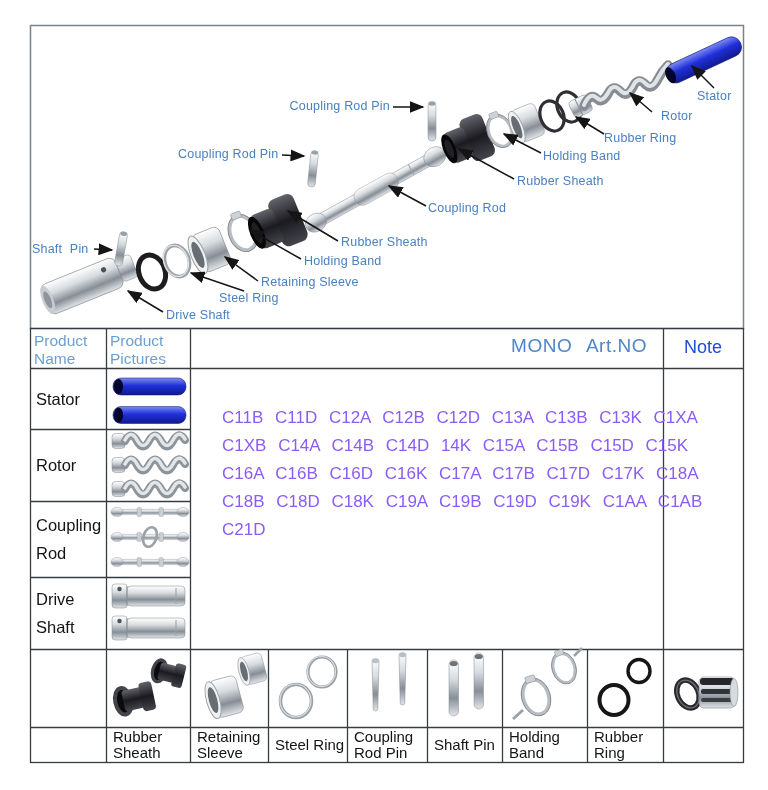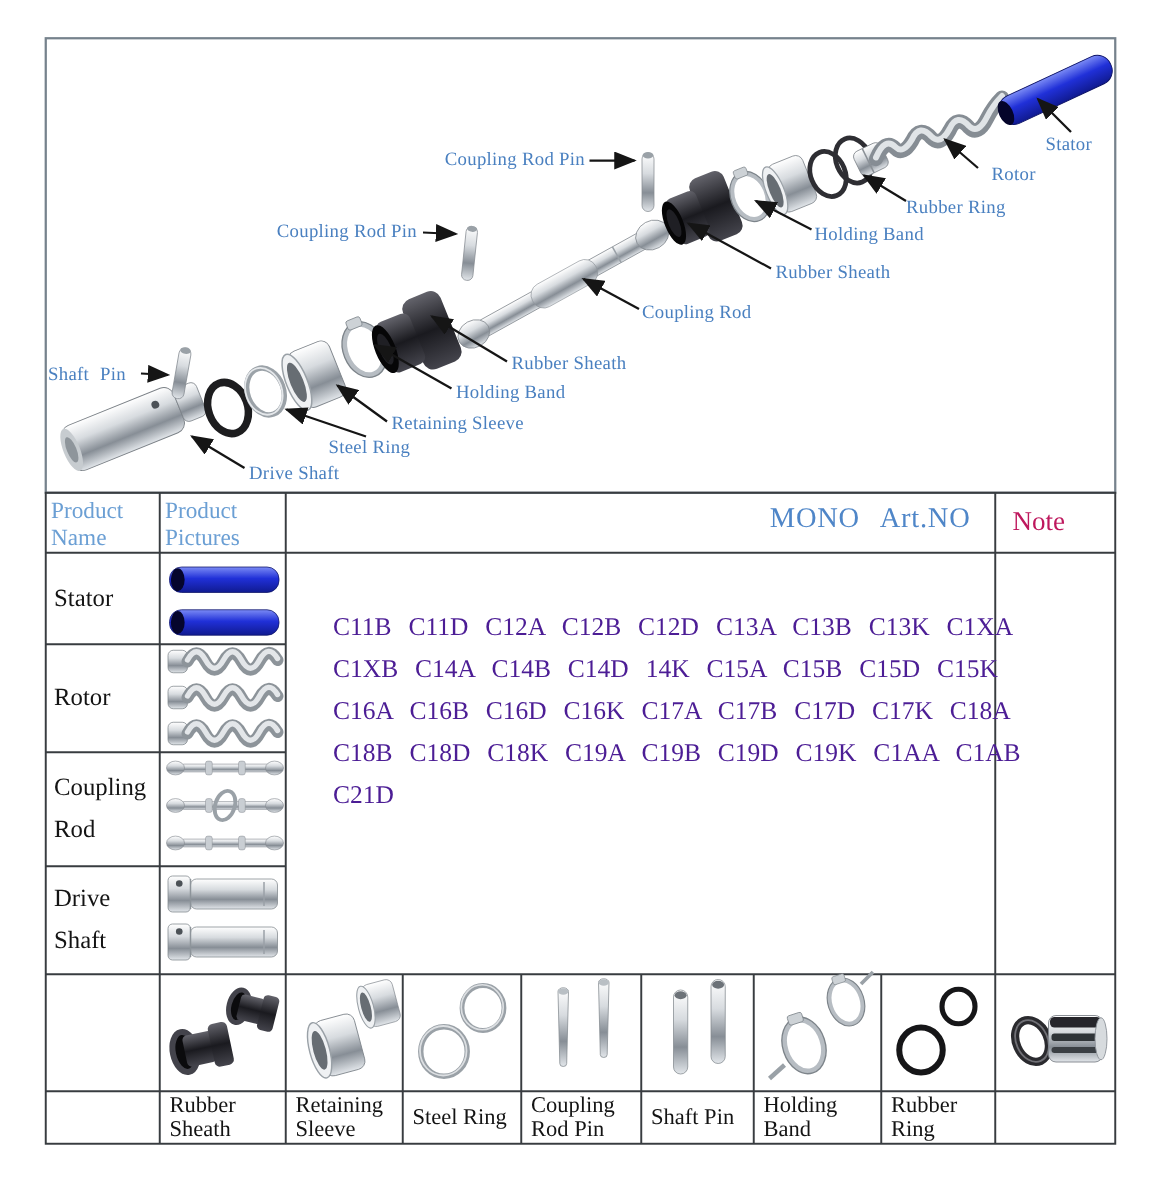--- a/index.html
+++ b/index.html
@@ -1,25 +1,25 @@
 <!DOCTYPE html>
 <html><head>
 <meta charset="utf-8">
 <style>
   html,body{margin:0;padding:0;background:#fff;}
   .page{position:relative;width:768px;height:790px;background:#ffffff;overflow:hidden;
-        font-family:Liberation Serif, serif;}
+        font-family:Liberation Sans, sans-serif;}
   svg.art{position:absolute;left:0;top:0;}
   .dlabel{position:absolute;font-size:12.5px;color:#4a80c0;white-space:nowrap;letter-spacing:.2px;}
   .hc{position:absolute;color:#6b9fd4;}
   .hc.small{font-size:15.5px;line-height:18px;}
   .rn{position:absolute;left:36px;width:68px;font-size:16.5px;line-height:28px;color:#141414;
       display:flex;flex-direction:column;justify-content:center;}
   .artblock{position:absolute;left:222px;top:404px;width:445px;font-size:17px;line-height:28px;
-      color:#4c1d95;word-spacing:7px;white-space:nowrap;}
+      color:#8b5cf6;word-spacing:7px;white-space:nowrap;}
   .lf{position:absolute;left:222px;top:583px;font-size:17px;color:#141414;word-spacing:13px;white-space:nowrap;}
   .bl{position:absolute;top:727px;height:36px;display:flex;align-items:center;
       font-size:15px;line-height:16.5px;color:#141414;padding-left:7px;box-sizing:border-box;}
 </style>
 </head>
 <body>
 
 <div class="page">
 
   <svg class="art" width="768" height="790" viewBox="0 0 768 790">
@@ -267,21 +267,21 @@
   <span class="dlabel" style="left:428px;top:201px">Coupling Rod</span>
   <span class="dlabel" style="left:341px;top:235px">Rubber Sheath</span>
   <span class="dlabel" style="left:304px;top:254px">Holding Band</span>
   <span class="dlabel" style="left:261px;top:275px">Retaining Sleeve</span>
   <span class="dlabel" style="left:219px;top:291px">Steel Ring</span>
   <span class="dlabel" style="left:166px;top:308px">Drive Shaft</span>
 
   <div class="hc small" style="left:110px;top:332px;width:80px">Product Pictures</div>
   <div class="hc small" style="left:34px;top:332px;width:70px">Product Name</div>
   <div class="hc" style="left:174px;top:335px;width:473px;text-align:right;font-size:19px;word-spacing:9px;letter-spacing:.5px;color:#4f86c8">MONO Art.NO</div>
-  <div class="hc" style="left:663px;top:337px;width:59px;text-align:center;font-size:18px;color:#be185d">Note</div>
+  <div class="hc" style="left:663px;top:337px;width:59px;text-align:right;font-size:18px;color:#1d4ed8">Note</div>
 
   <div class="rn" style="top:368px;height:61px">Stator</div>
   <div class="rn" style="top:429px;height:72px">Rotor</div>
   <div class="rn" style="top:501px;height:76px">Coupling Rod</div>
   <div class="rn" style="top:577px;height:72px">Drive Shaft</div>
 
   <div class="artblock">
     <div>C11B C11D C12A C12B C12D C13A C13B C13K C1XA</div>
     <div>C1XB C14A C14B C14D 14K C15A C15B C15D C15K</div>
     <div>C16A C16B C16D C16K C17A C17B C17D C17K C18A</div>

